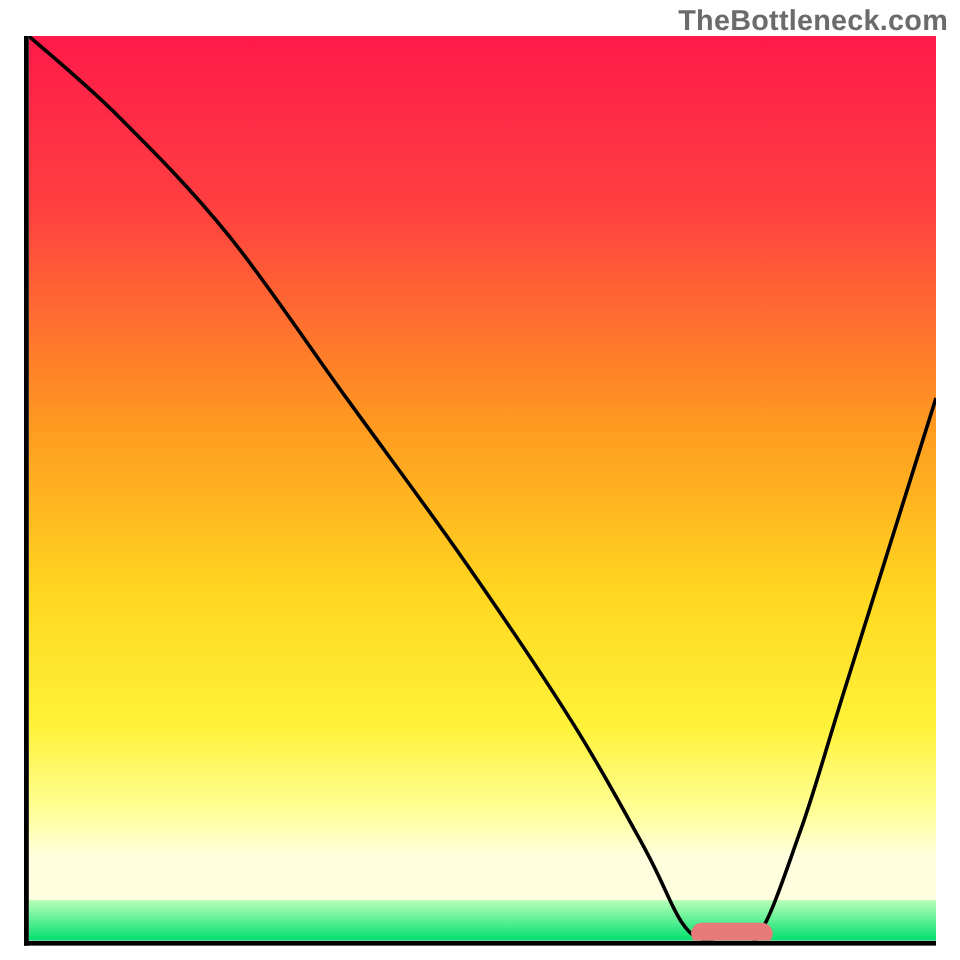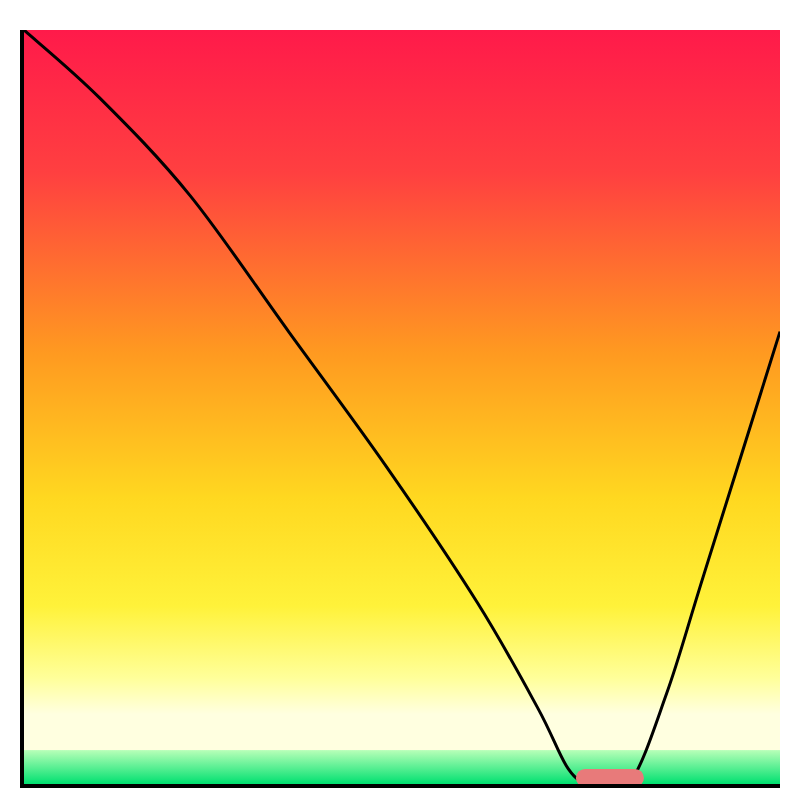--- a/index.html
+++ b/index.html
@@ -45,20 +45,21 @@
     height: 100%;
   }
   svg.lines {
     z-index: 10;
   }
 </style>
 </head>
 <body>
 
 <div class="canvas">
+  <div class="watermark">TheBottleneck.com</div>
 
   <div class="plot-area">
     <svg class="bg" viewBox="0 0 100 100" preserveAspectRatio="none">
       <defs>
         <linearGradient id="grad-main" x1="0" y1="0" x2="0" y2="1">
             <stop offset="0%" stop-color="#ff1a4a"></stop>
             <stop offset="20%" stop-color="#ff4040"></stop>
             <stop offset="45%" stop-color="#ff9a20"></stop>
             <stop offset="65%" stop-color="#ffd820"></stop>
             <stop offset="80%" stop-color="#fff23a"></stop>

